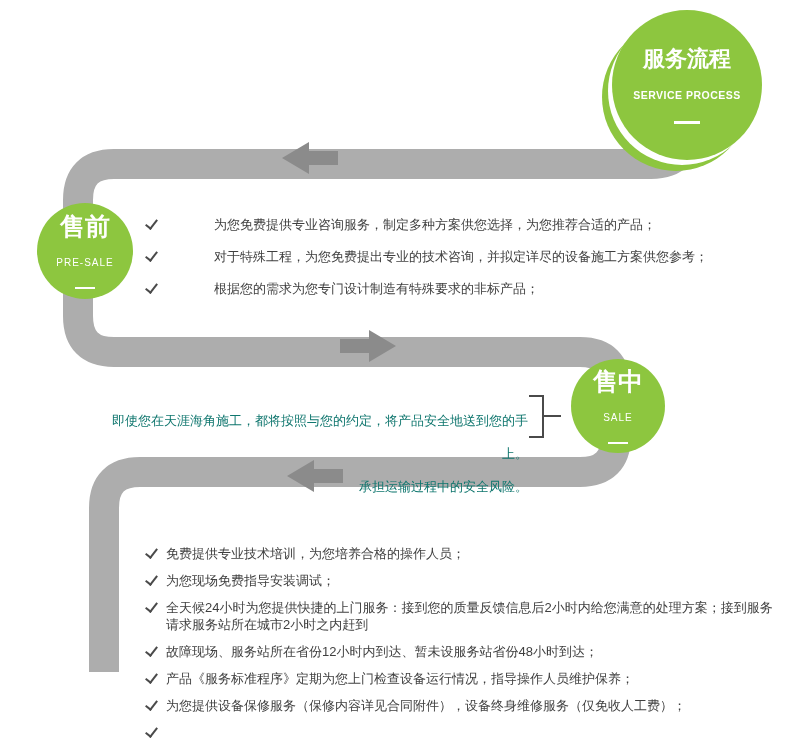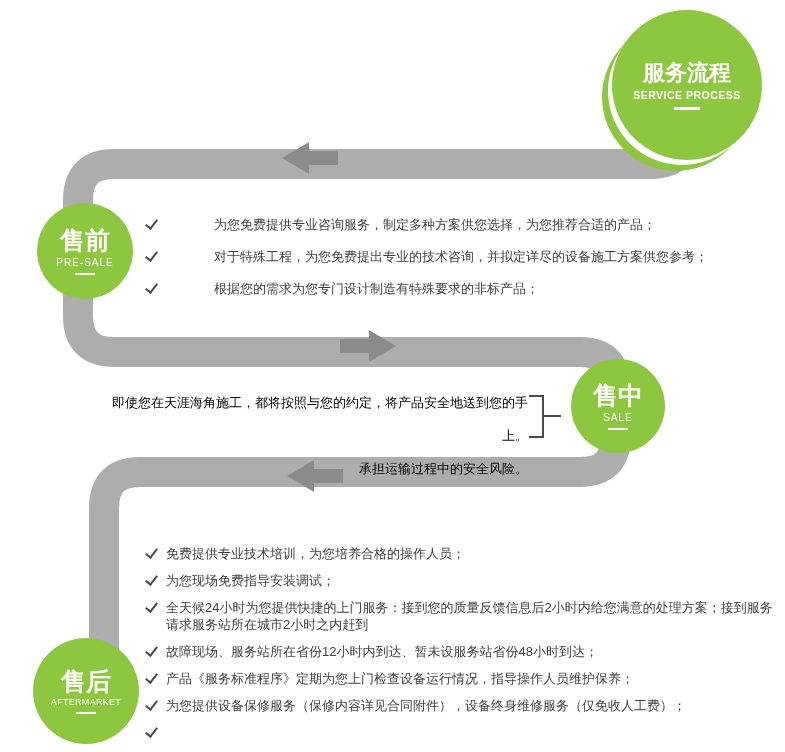--- a/index.html
+++ b/index.html
@@ -7,21 +7,21 @@
   body { font-family:"Liberation Sans","DejaVu Sans",sans-serif; }
   .canvas{
     position:relative; width:785px; height:752px; background:#fff; overflow:hidden;
   }
   .road-svg{ position:absolute; left:0; top:0; }
 
   
   .stage-circle{
     position:absolute; border-radius:50%; background:#8dc63f; color:#fff;
     display:flex; flex-direction:column; align-items:center; justify-content:center;
-    text-align:center; z-index:3;
+    text-align:center; z-index:3;gap:14px;
   }
   .badge-circle{
     left:612px; top:10px; width:150px; height:150px;
     box-shadow:-5px 6px 0 -1px #ffffff, -11px 12px 0 -1px #8dc63f;
   }
   .badge-zh{ font-size:22px; font-weight:bold; line-height:1.2; }
   .badge-en{ font-size:10.5px; font-weight:bold; letter-spacing:0.5px; margin-top:3px; }
   .badge-underline{ width:26px; height:3px; background:#fff; margin-top:6px; }
 
   .presale-circle{ left:37px; top:203px; width:96px; height:96px; }
@@ -39,22 +39,22 @@
     flex:none; width:7px; height:12px; margin:1px 11px 0 0;
     border-right:2px solid #4a4a4a; border-bottom:2px solid #4a4a4a;
     transform:rotate(38deg);
   }
   .presale-list{ left:148px; top:216px; width:600px; }
   .presale-list .item{ margin-bottom:15px;gap:48px; }
   .after-list{ left:148px; top:545px; width:628px; }
   .after-list .item{ margin-bottom:10px; }
 
   .sale-text{
-    position:absolute; left:88px; top:386px; width:440px; text-align:right;
-    color:#000000; font-size:13px; line-height:33px; z-index:2;
+    position:absolute; left:88px; top:404px; width:440px; text-align:right;
+    color:#0f766e; font-size:13px; line-height:33px; z-index:2;
   }
 </style>
 </head>
 <body>
 
 <div class="canvas">
 
   <svg class="road-svg" width="785" height="752" viewBox="0 0 785 752">
     <path d="M687 90 L687 128 Q687 164 651 164 L114 164 Q78 164 78 200 L78 316 Q78 352 114 352 L580 352 Q616 352 616 388 L616 436 Q616 472 580 472 L140 472 Q104 472 104 508 L104 672" fill="none" stroke="#adadad" stroke-width="30" stroke-linejoin="round" stroke-linecap="butt"></path>
     <polygon fill="#8b8b8b" points="282,158 309,142 309,151 338,151 338,165 309,165 309,174"></polygon>
@@ -94,25 +94,20 @@
     <div class="stage-zh">售中</div>
     <div class="stage-en">SALE</div>
     <div class="stage-underline"></div>
   </div>
 
   <div class="sale-text">
     <div>即使您在天涯海角施工，都将按照与您的约定，将产品安全地送到您的手上。</div>
     <div>承担运输过程中的安全风险。</div>
   </div>
 
-  <div class="stage-circle after-circle">
-    <div class="stage-zh">售后</div>
-    <div class="stage-en">AFTERMARKET</div>
-    <div class="stage-underline"></div>
-  </div>
 
   <div class="list after-list">
     <div class="item">
       <span class="tick"></span>
       <span>免费提供专业技术培训，为您培养合格的操作人员；</span>
     </div>
     <div class="item">
       <span class="tick"></span>
       <span>为您现场免费指导安装调试；</span>
     </div>

